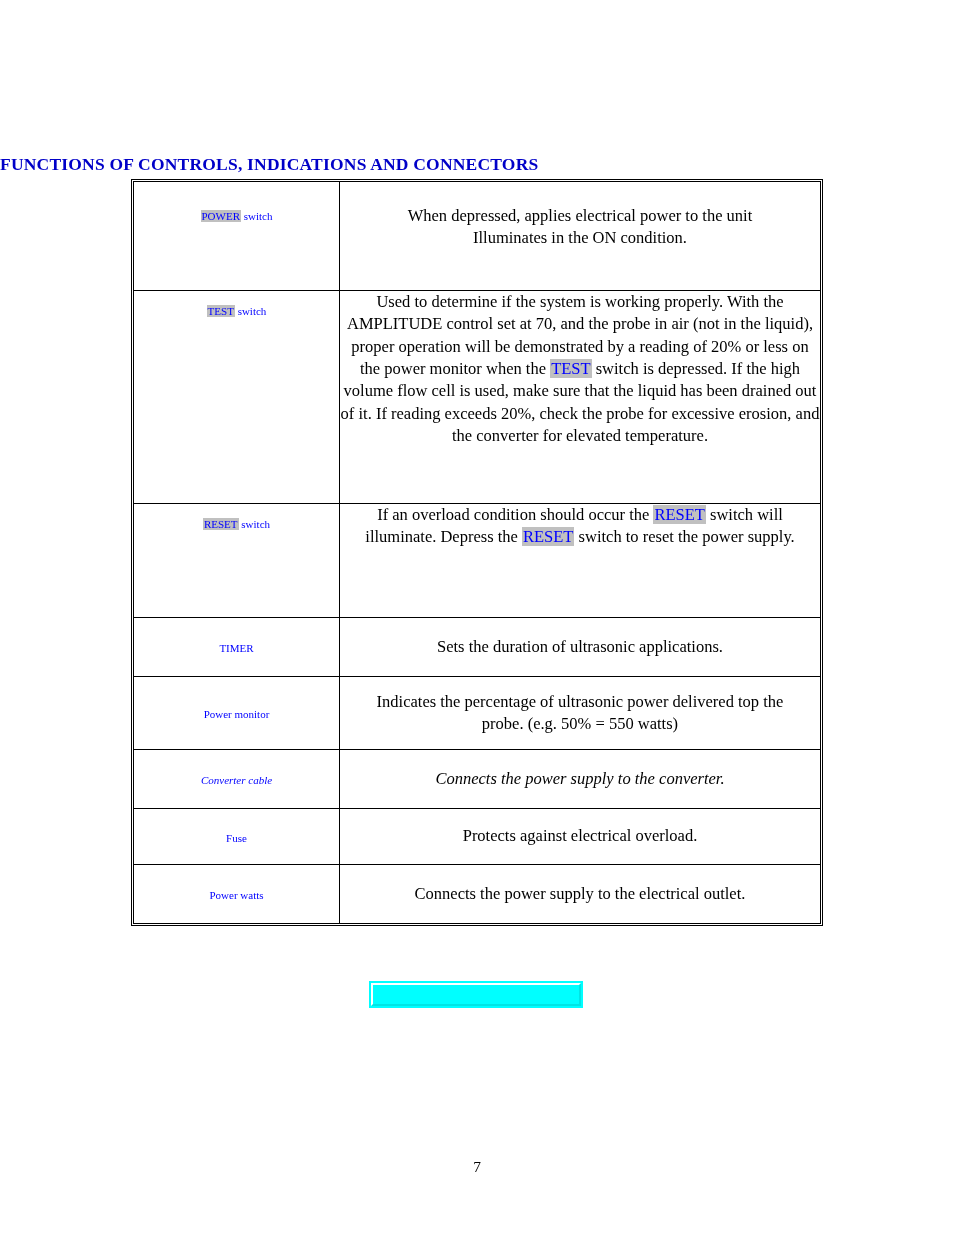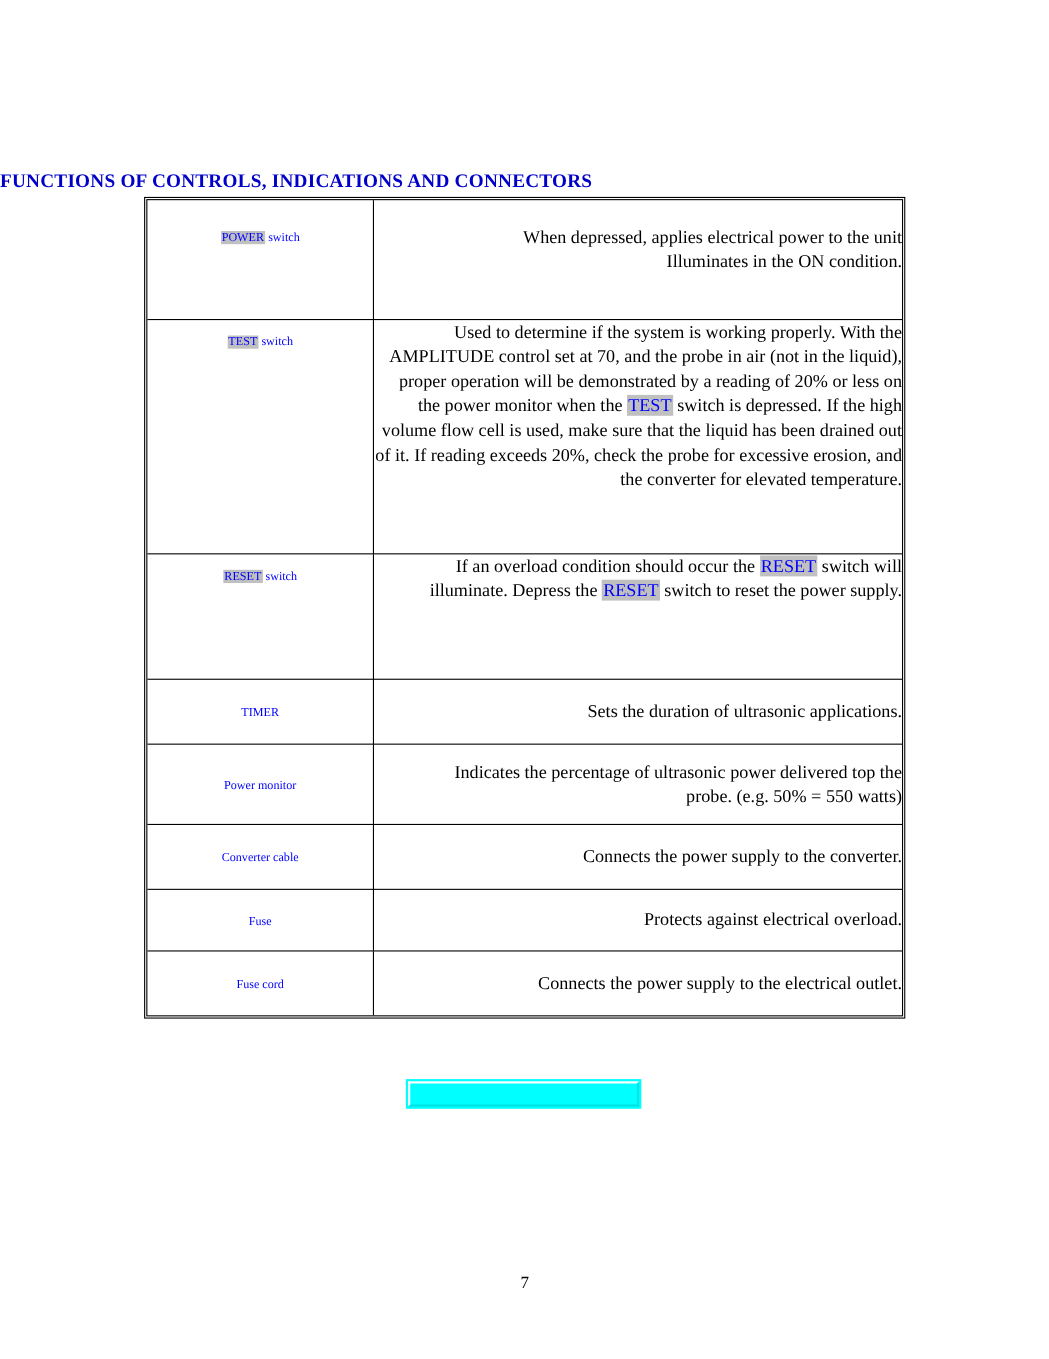--- a/index.html
+++ b/index.html
@@ -80,41 +80,41 @@
     font-size: 11px;
     color: #0000ff;
     line-height: 1.28;
     font-family: "Liberation Serif", "DejaVu Serif", serif;
   }
   .desc-text {
     font-size: 16.5px;
     color: #000000;
     line-height: 1.355;
     font-family: "Liberation Serif", "DejaVu Serif", serif;
-    text-align: right;
+    text-align: center;
   }
 
   
   .hl {
     background: #c0c0c0;
     color: #0000ff;
     padding: 0 1px;
   }
   .kw {
     color: #0000ff;
   }
 
   
   tr.r-power td      { height: 84px; }
   tr.r-test td       { height: 202px; }
   tr.r-reset td      { height: 103px; }
   tr.r-timer td      { height: 58px; }
   tr.r-amplitude td  { height: 58px; }
   tr.r-monitor td    { height: 72px; }
-  tr.r-converter td  { height: 58px; }
+  tr.r-converter td  { height: 58px; font-style: italic; }
   tr.r-fuse td       { height: 55px; }
   tr.r-cord td       { height: 58px; }
 
   tr.r-test td.label-cell,
   tr.r-reset td.label-cell,
   tr.r-power td.label-cell { vertical-align: top; }
   tr.r-power td.label-cell { padding-top: 24px; }
   tr.r-test td.label-cell  { padding-top: 10px; }
   tr.r-reset td.label-cell { padding-top: 10px; }
 
@@ -222,21 +222,21 @@
           <td class="label-cell">
             <span class="label-text kw">Fuse</span>
           </td>
           <td class="desc-cell">
             <div class="desc-text">Protects against electrical overload.</div>
           </td>
         </tr>
 
         <tr class="r-cord">
           <td class="label-cell">
-            <span class="label-text kw">Fuse cord</span>
+            <span class="label-text kw">Power watts</span>
           </td>
           <td class="desc-cell">
             <div class="desc-text">Connects the power supply to the electrical outlet.</div>
           </td>
         </tr>
 
       </tbody>
     </table>
   </div>
 

